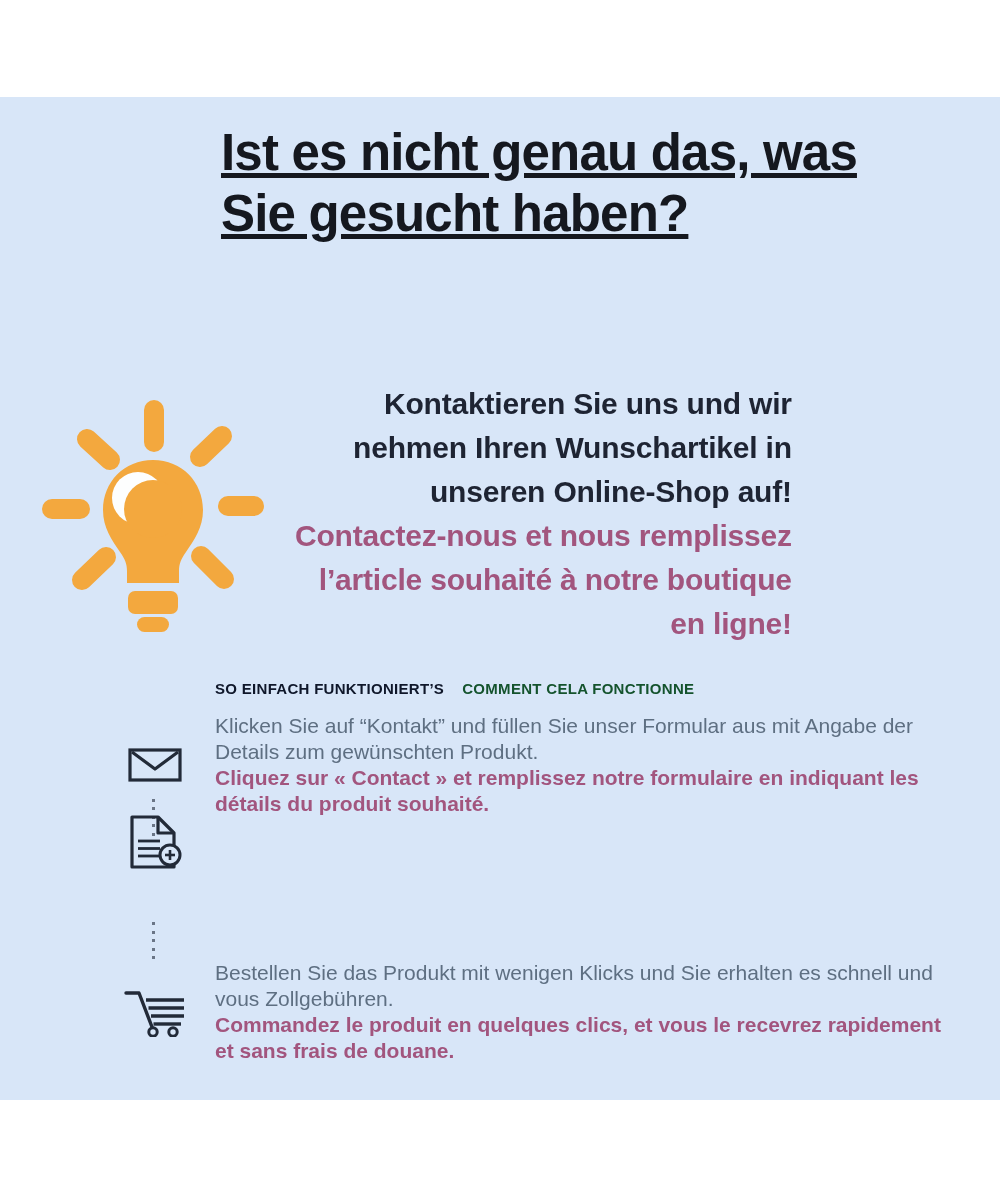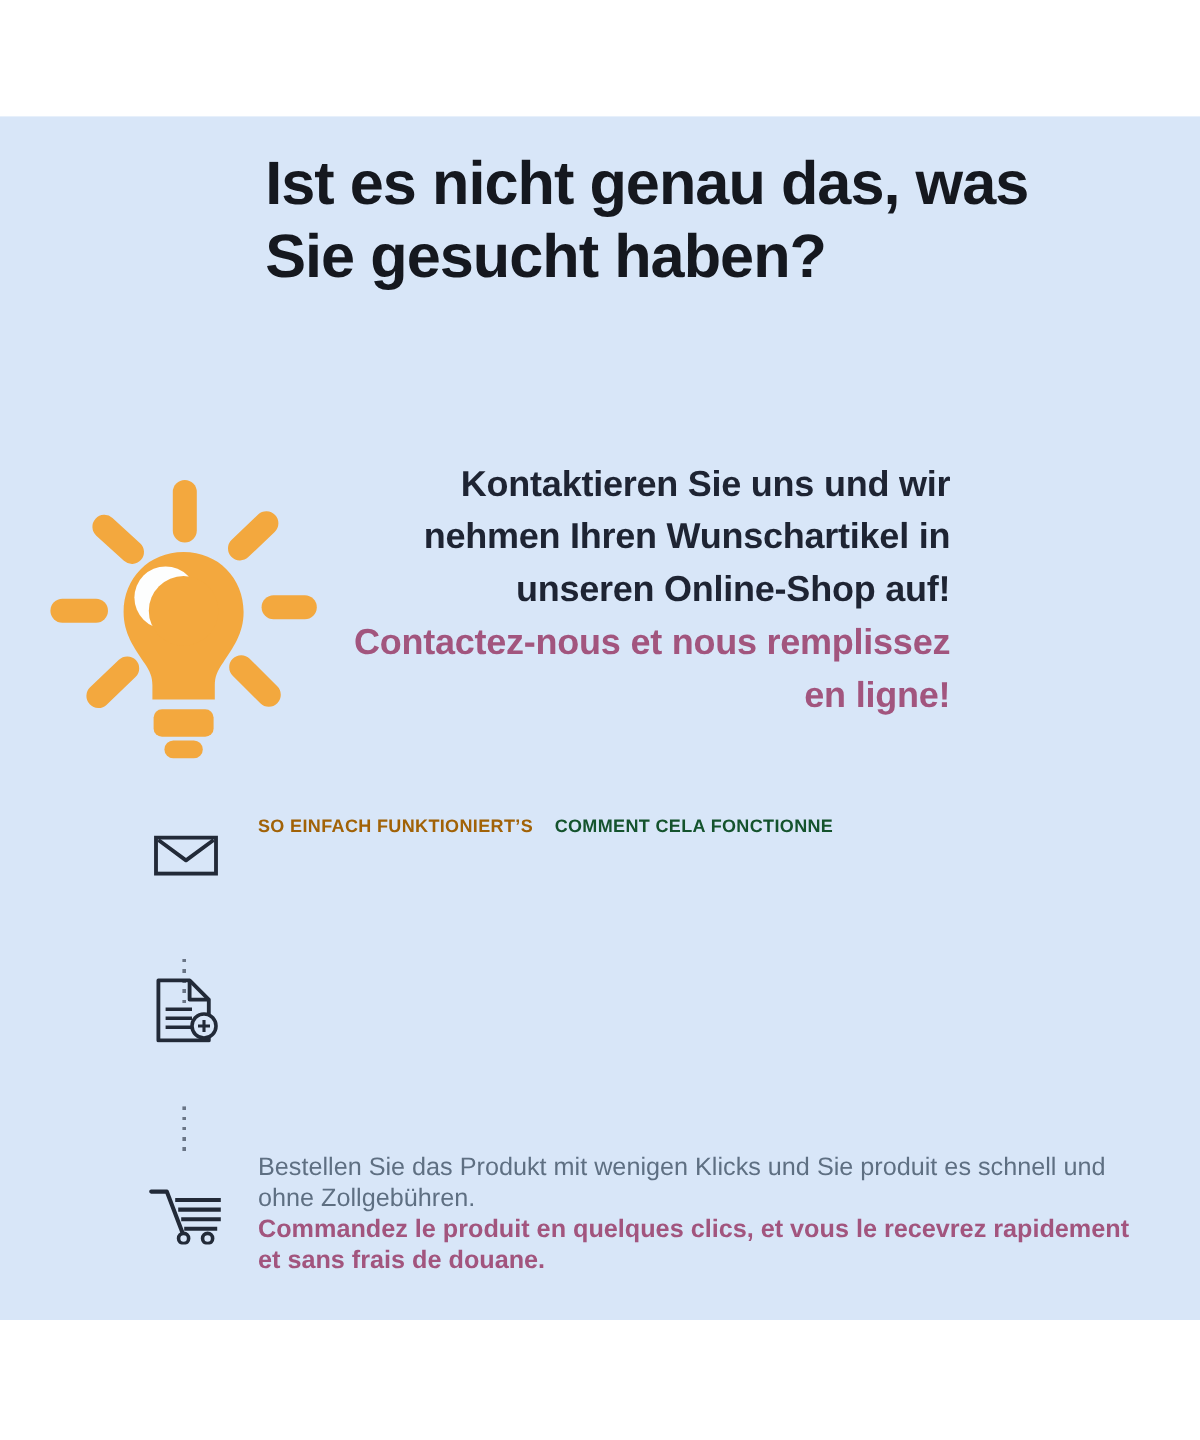--- a/index.html
+++ b/index.html
@@ -22,21 +22,21 @@
   
   .headline {
     position: absolute;
     left: 221px; top: 122px;
     margin: 0;
     font-size: 51px;
     line-height: 61px;
     font-weight: 700;
     letter-spacing: -0.8px;
   }
-  .headline span { display: block; white-space: nowrap; }
+  .headline span { display: block; white-space: nowrap; text-decoration: underline; }
   .headline .de { color: #15181F; }
   .headline .fr { color: #A2557E; }
 
   
   .bulb { position: absolute; left: 40px; top: 392px; width: 226px; height: 240px; }
 
   
   .intro {
     position: absolute;
     left: 295px; top: 382px;
@@ -54,21 +54,21 @@
   .how-header {
     position: absolute;
     left: 215px; top: 680px;
     display: flex;
     gap: 18px;
     font-size: 15px;
     font-weight: 700;
     letter-spacing: 0.3px;
     white-space: nowrap;
   }
-  .how-header .de { color: #a16207; }
+  .how-header .de { color: #0f172a; }
   .how-header .fr { color: #14532d; }
 
   
   .step { position: absolute; left: 100px; width: 845px; }
   .step-1 { top: 713px; }
   .step-2 { top: 842px; }
   .step-3 { top: 960px; }
   .step .step-icon {
     position: absolute;
     left: 0; top: 50%;
@@ -127,34 +127,39 @@
     <rect x="88" y="199" width="50" height="23" rx="7" fill="#F3A83E"></rect>
     <rect x="97" y="225" width="32" height="15" rx="7.5" fill="#F3A83E"></rect>
   </svg>
 </div>
 
 <div class="intro">
   <span class="de">Kontaktieren Sie uns und wir</span>
   <span class="de">nehmen Ihren Wunschartikel in</span>
   <span class="de">unseren Online-Shop auf!</span>
   <span class="fr">Contactez-nous et nous remplissez</span>
+  <span class="fr">l’article souhaité à notre boutique</span>
   <span class="fr">en ligne!</span>
 </div>
 
 <div class="how-header">
   <span class="de">SO EINFACH FUNKTIONIERT’S</span>
   <span class="fr">COMMENT CELA FONCTIONNE</span>
 </div>
 
 <div class="step step-1">
   <div class="step-icon">
     <svg width="54" height="34" viewBox="0 0 54 34" aria-hidden="true">
       <rect x="2" y="2" width="50" height="30" fill="none" stroke="#222A38" stroke-width="3.2"></rect>
       <path d="M4 4 L27 21 L50 4" fill="none" stroke="#222A38" stroke-width="3.2" stroke-linejoin="round"></path>
     </svg>
+  </div>
+  <div class="step-body">
+    <p class="de">Klicken Sie auf “Kontakt” und füllen Sie unser Formular aus mit Angabe der Details zum gewünschten Produkt.</p>
+    <p class="fr">Cliquez sur « Contact » et remplissez notre formulaire en indiquant les détails du produit souhaité.</p>
   </div>
 </div>
 
 <div class="connector connector-1"></div>
 
 <div class="step step-2">
   <div class="step-icon">
     <svg width="58" height="54" viewBox="0 0 58 54" aria-hidden="true">
       <path d="M6 2 H32 L48 18 V52 H6 Z" fill="none" stroke="#222A38" stroke-width="3.2" stroke-linejoin="round"></path>
       <path d="M32 2 V18 H48" fill="none" stroke="#222A38" stroke-width="3.2" stroke-linejoin="round"></path>
@@ -176,16 +181,16 @@
       <path d="M4 6 H17 L30 40" fill="none" stroke="#222A38" stroke-width="3.4" stroke-linejoin="round" stroke-linecap="round"></path>
       <line x1="24" y1="13" x2="62" y2="13" stroke="#222A38" stroke-width="3.4"></line>
       <line x1="26.5" y1="21" x2="62" y2="21" stroke="#222A38" stroke-width="3.4"></line>
       <line x1="29" y1="29" x2="62" y2="29" stroke="#222A38" stroke-width="3.4"></line>
       <line x1="31.5" y1="37" x2="59" y2="37" stroke="#222A38" stroke-width="3.4"></line>
       <circle cx="31" cy="45" r="4.2" fill="none" stroke="#222A38" stroke-width="3"></circle>
       <circle cx="51" cy="45" r="4.2" fill="none" stroke="#222A38" stroke-width="3"></circle>
     </svg>
   </div>
   <div class="step-body">
-    <p class="de">Bestellen Sie das Produkt mit wenigen Klicks und Sie produit es schnell und ohne Zollgebühren.</p>
+    <p class="de">Bestellen Sie das Produkt mit wenigen Klicks und Sie erhalten es schnell und vous Zollgebühren.</p>
     <p class="fr">Commandez le produit en quelques clics, et vous le recevrez rapidement et sans frais de douane.</p>
   </div>
 </div>
 
 </body></html>

